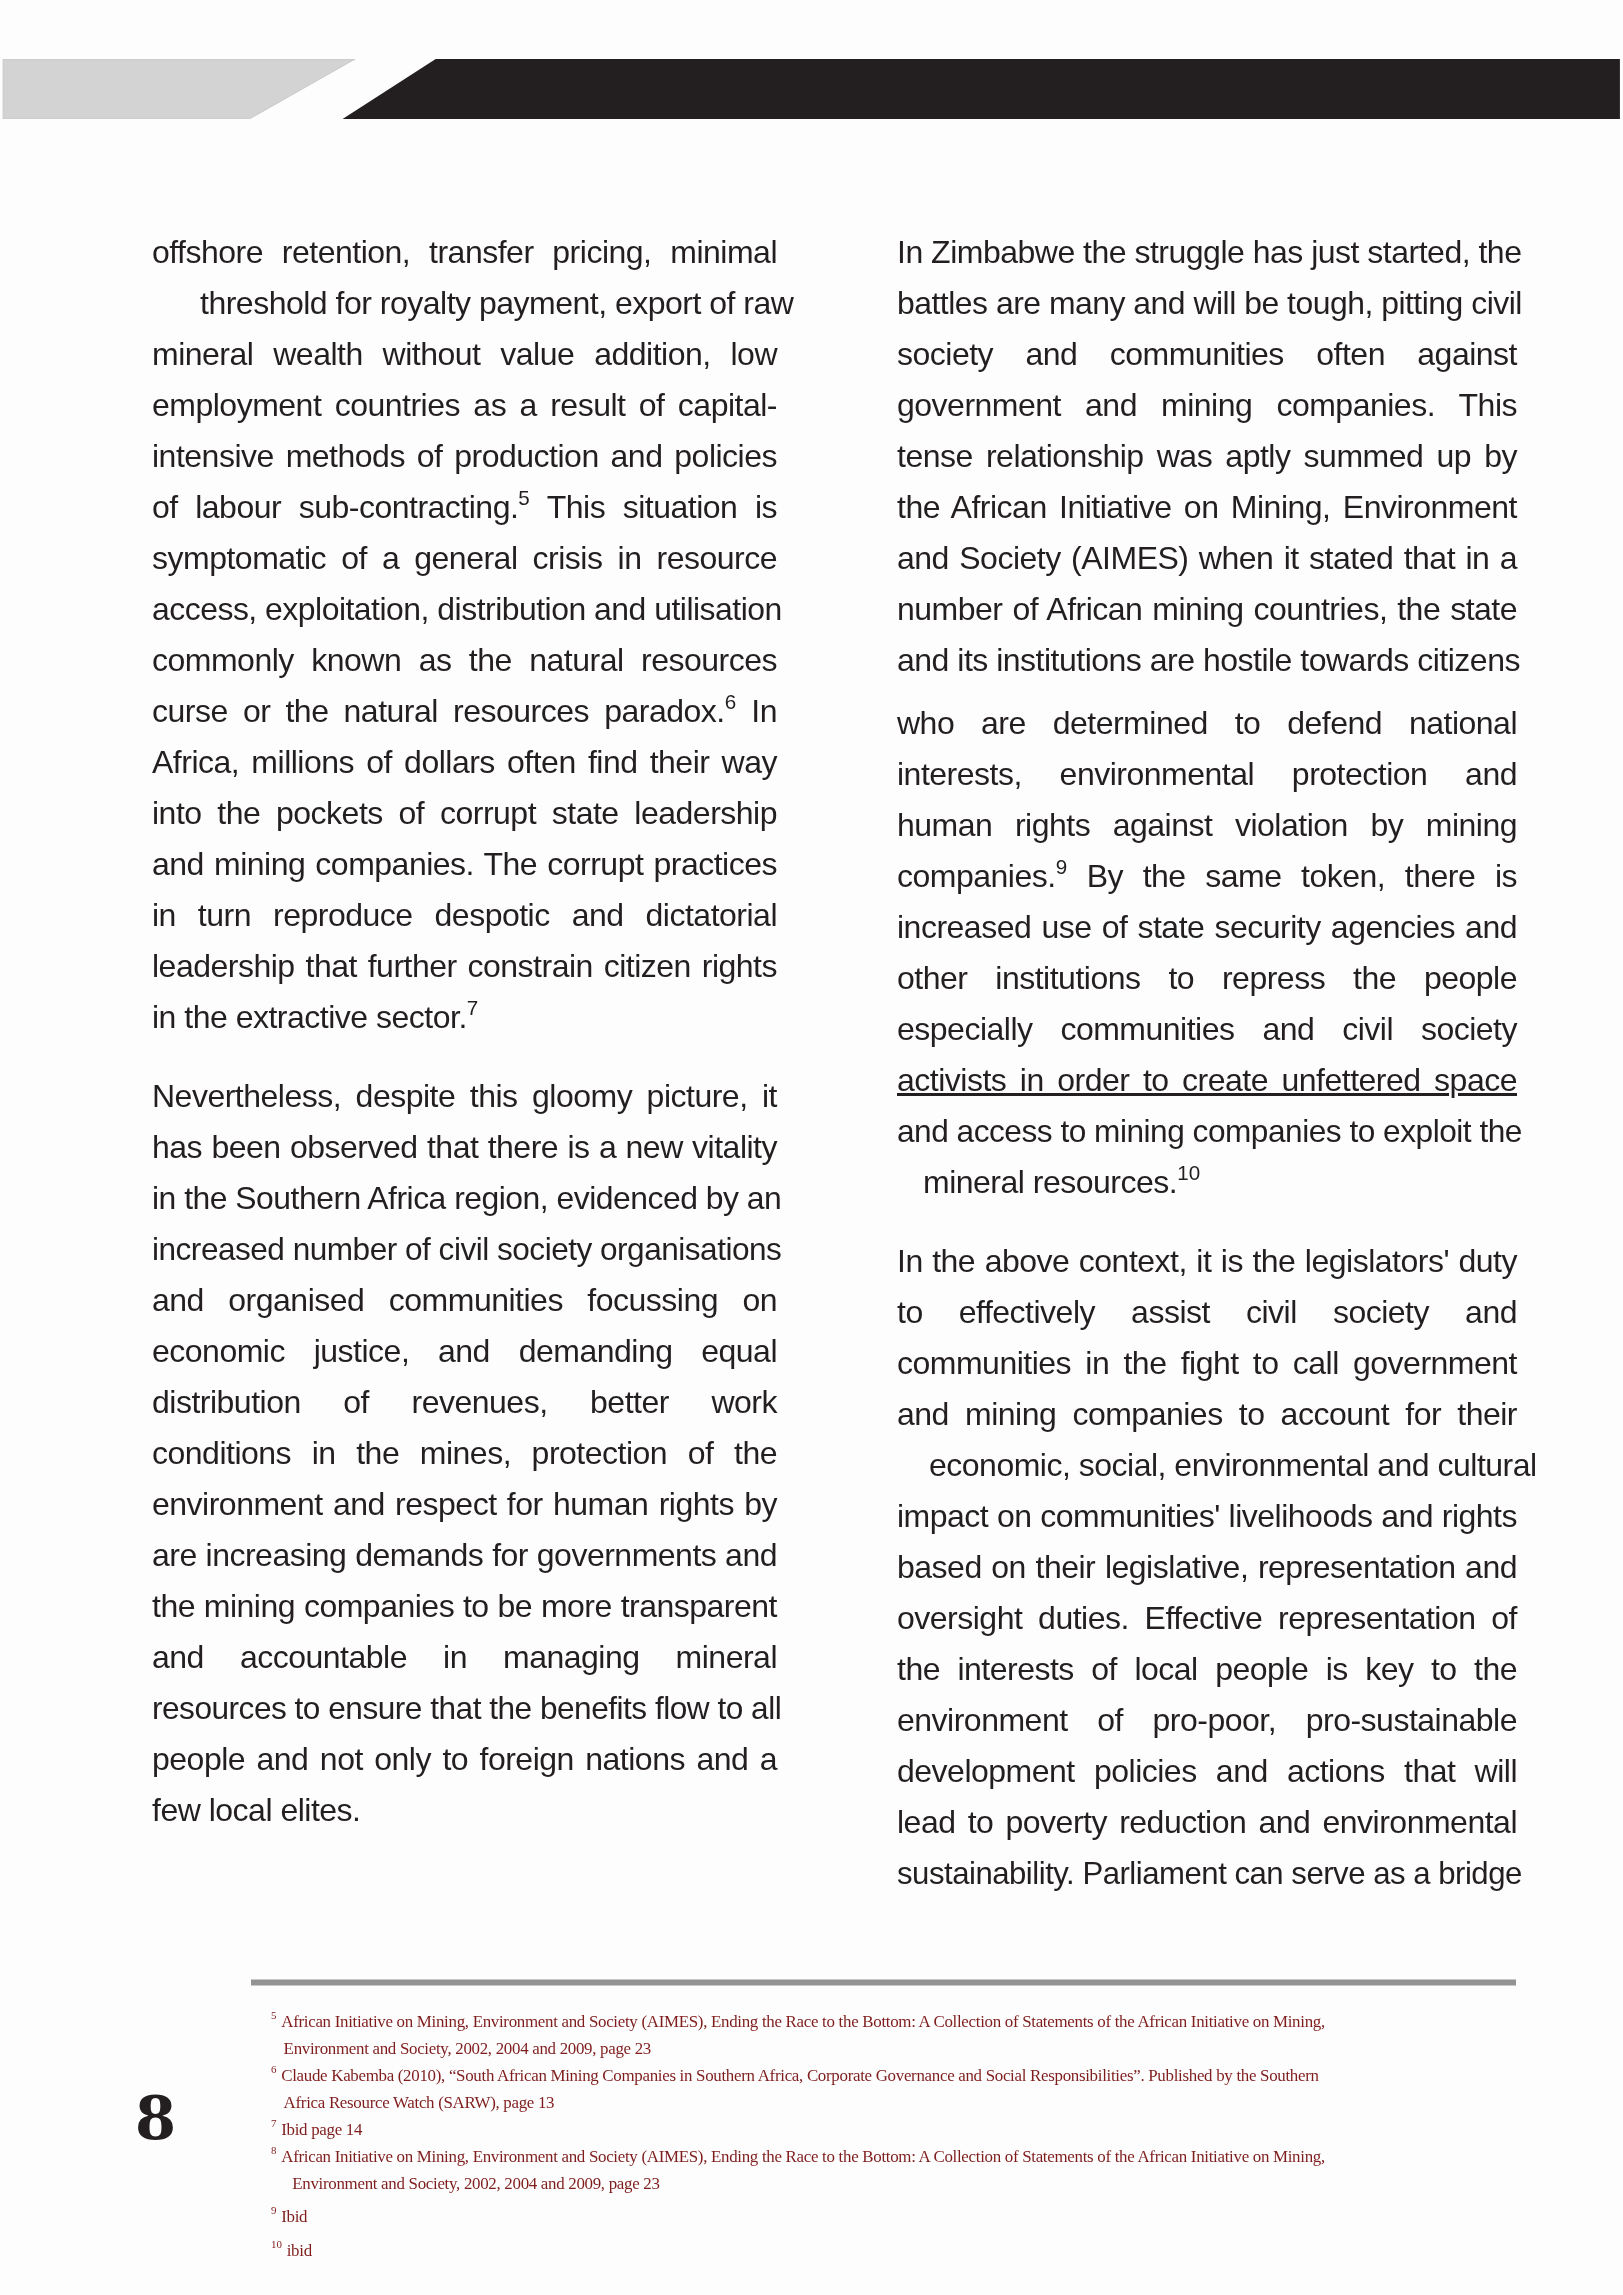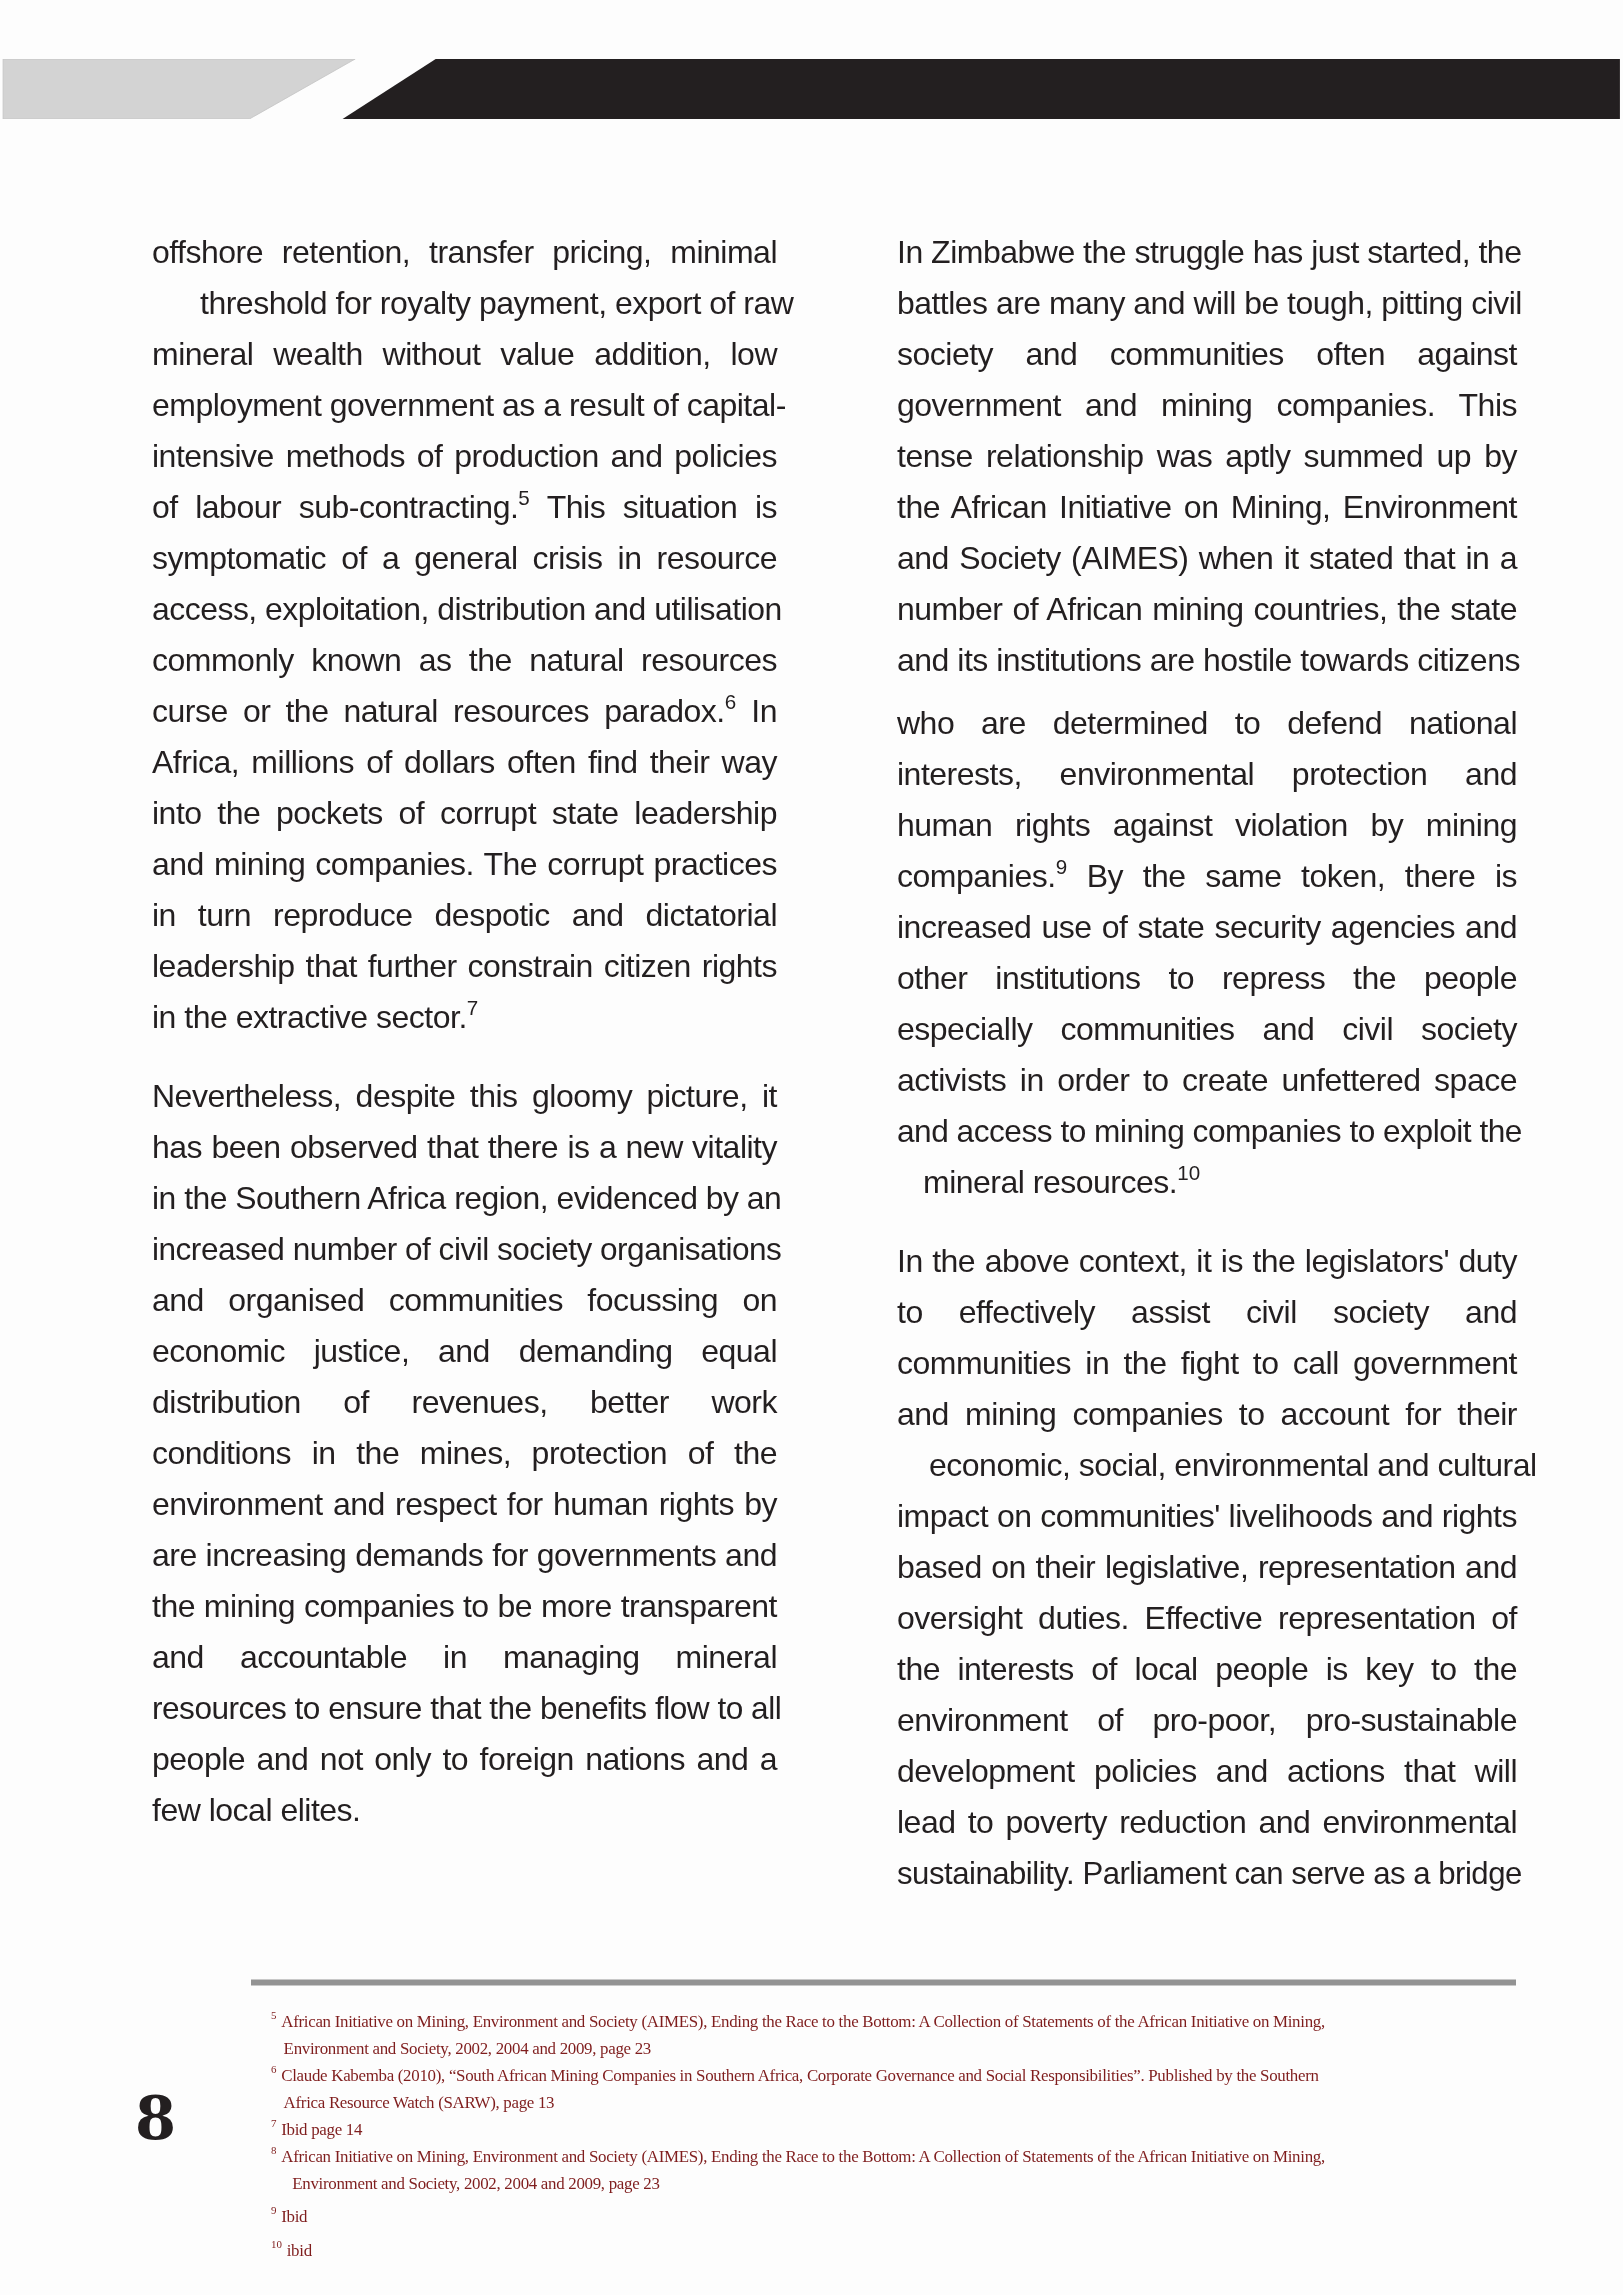--- a/index.html
+++ b/index.html
@@ -54,21 +54,21 @@
     <polygon points="0,0 446,0 312,76 0,76" fill="#d3d3d3" stroke="#c4c4c4" stroke-width="1"></polygon>
     <polygon points="548,0 2048,0 2048,76 430,76" fill="#231f20"></polygon>
   </svg>
 </div>
 
 <div class="col col-left">
   <div class="para" id="left-p0">
       <span class="line" style="display: block;"><span>offshore retention, transfer pricing, minimal</span></span>
       <span class="line" style="display: block; margin-left: 48px;"><span>threshold for royalty payment, export of raw</span></span>
       <span class="line" style="display: block;"><span>mineral wealth without value addition, low</span></span>
-      <span class="line" style="display: block;"><span>employment government as a result of capital-</span></span>
+      <span class="line" style="display: block;"><span>employment countries as a result of capital-</span></span>
       <span class="line" style="display: block;"><span>intensive methods of production and policies</span></span>
       <span class="line" style="display: block;"><span>of labour sub-contracting.</span><sup>5</sup><span> This situation is</span></span>
       <span class="line" style="display: block;"><span>symptomatic of a general crisis in resource</span></span>
       <span class="line" style="display: block; transform-origin: left top; transform: scaleX(0.9975); width: 626px;"><span>access, exploitation, distribution and utilisation</span></span>
       <span class="line" style="display: block;"><span>commonly known as the natural resources</span></span>
       <span class="line" style="display: block;"><span>curse or the natural resources paradox.</span><sup>6</sup><span> In</span></span>
       <span class="line" style="display: block;"><span>Africa, millions of dollars often find their way</span></span>
       <span class="line" style="display: block;"><span>into the pockets of corrupt state leadership</span></span>
       <span class="line" style="display: block;"><span>and mining companies. The corrupt practices</span></span>
       <span class="line" style="display: block;"><span>in turn reproduce despotic and dictatorial</span></span>
@@ -105,21 +105,21 @@
       <span class="line" style="display: block;"><span>and Society (AIMES) when it stated that in a</span></span>
       <span class="line" style="display: block;"><span>number of African mining countries, the state</span></span>
       <span class="line" style="display: block;"><span>and its institutions are hostile towards citizens</span></span>
       <span class="line" style="display: block; margin-top: 12px;"><span>who are determined to defend national</span></span>
       <span class="line" style="display: block;"><span>interests, environmental protection and</span></span>
       <span class="line" style="display: block;"><span>human rights against violation by mining</span></span>
       <span class="line" style="display: block;"><span>companies.</span><sup>9</sup><span> By the same token, there is</span></span>
       <span class="line" style="display: block;"><span>increased use of state security agencies and</span></span>
       <span class="line" style="display: block;"><span>other institutions to repress the people</span></span>
       <span class="line" style="display: block;"><span>especially communities and civil society</span></span>
-      <span class="line" style="display: block;"><span>activists in order to create unfettered space</span></span>
+      <span class="line" style="display: block; text-decoration: underline;"><span>activists in order to create unfettered space</span></span>
       <span class="line" style="display: block; transform-origin: left top; transform: scaleX(0.9886); width: 627px;"><span>and access to mining companies to exploit the</span></span>
       <span class="line last" style="display: block; margin-left: 26px;"><span>mineral resources.</span><sup>10</sup><span></span></span>
     </div>
   <div class="para" id="right-p1">
       <span class="line" style="display: block;"><span>In the above context, it is the legislators' duty</span></span>
       <span class="line" style="display: block;"><span>to effectively assist civil society and</span></span>
       <span class="line" style="display: block;"><span>communities in the fight to call government</span></span>
       <span class="line" style="display: block;"><span>and mining companies to account for their</span></span>
       <span class="line" style="display: block; margin-left: 32px;"><span>economic, social, environmental and cultural</span></span>
       <span class="line" style="display: block;"><span>impact on communities' livelihoods and rights</span></span>

